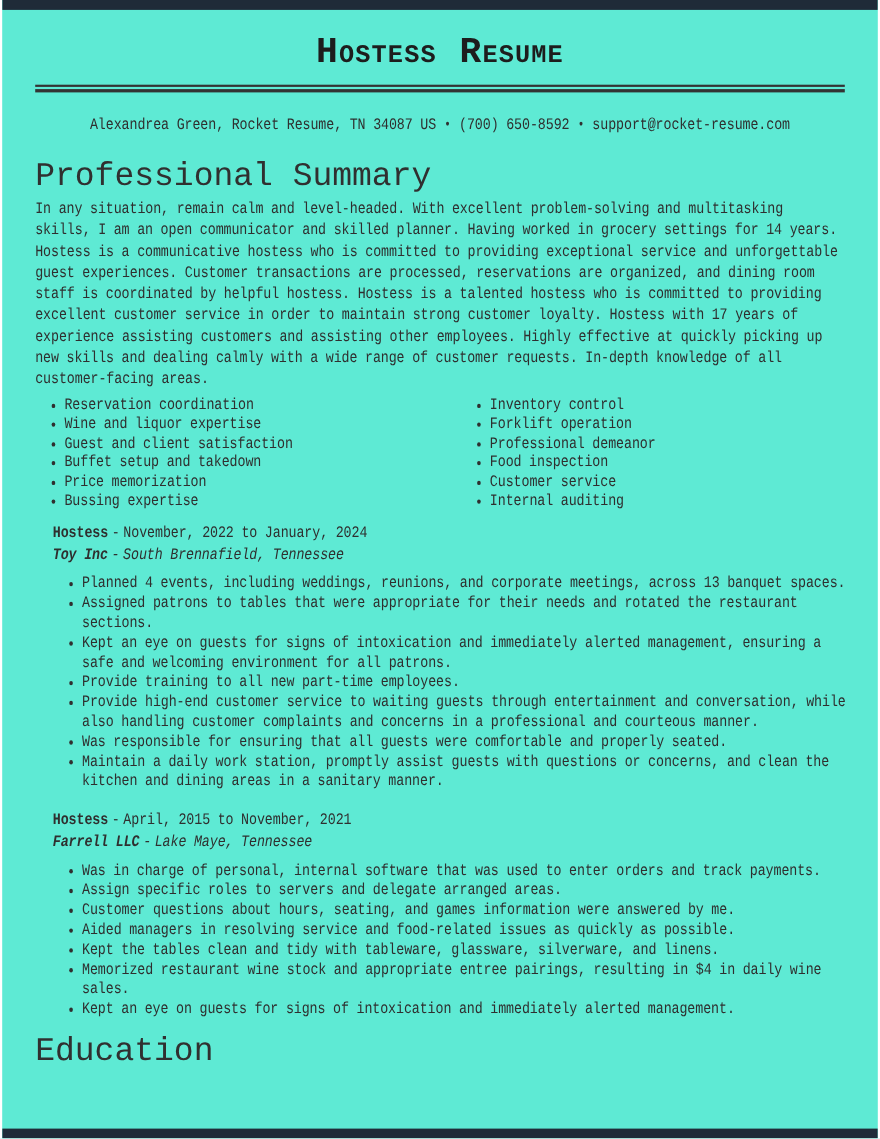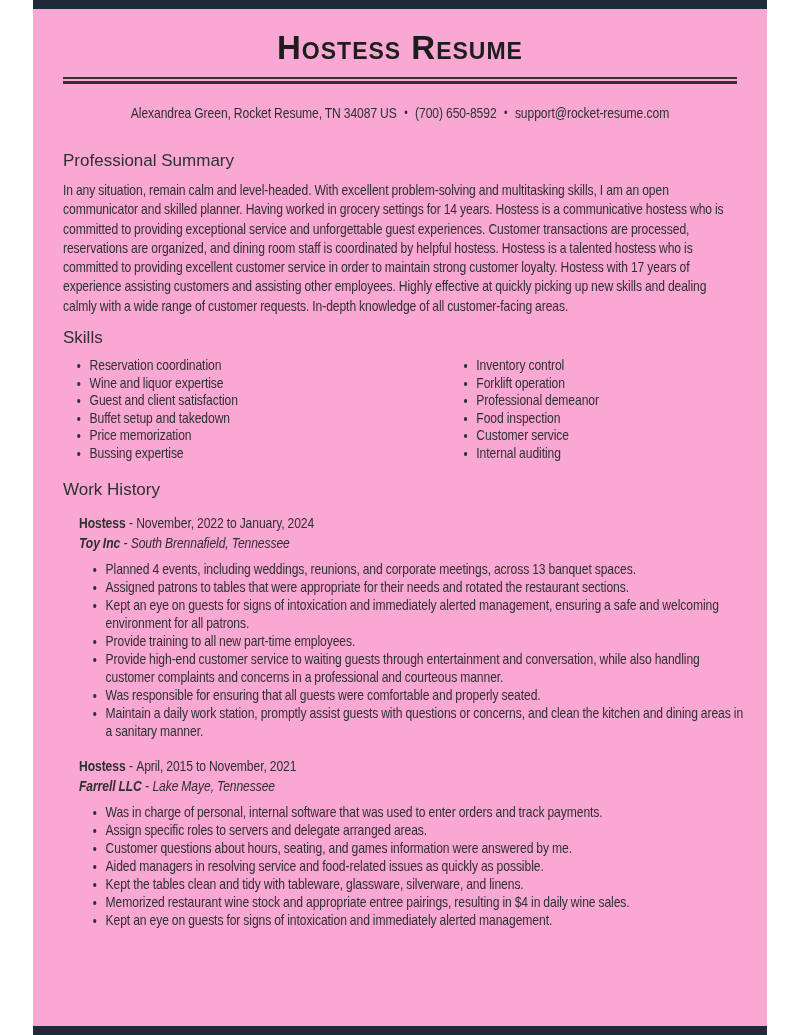--- a/index.html
+++ b/index.html
@@ -1,23 +1,23 @@
 <!DOCTYPE html>
 <html><head>
 <meta charset="utf-8">
 <style>
   html, body { margin: 0; padding: 0; background: #ffffff; }
   .page {
     position: relative;
-    width: 734px;
+    width: 796px;
     height: 1035px;
     margin: 0 auto;
-    background: #f9a8d4;
+    background: #5eead4;
     overflow: hidden;
-    font-family: Liberation Sans, sans-serif;
+    font-family: Liberation Mono, monospace;
     color: #2f2f2f;
   }
   .accent-bar {
     position: absolute;
     left: 0;
     width: 100%;
     height: 9px;
     background: #1f2b38;
   }
   .accent-bar.top { top: 0; }
@@ -63,21 +63,21 @@
   .contact .bullet-sep {
     display: inline-block;
     margin: 0 9px;
     font-size: 12px;
     vertical-align: 1px;
     color: #2f2f2f;
   }
 
   h2.section-heading {
     margin: 0;
-    font-size: 17px;
+    font-size: 30px;
     line-height: 29px;
     font-weight: 400;
     color: #303030;
   }
   h2.mt-summary { margin-top: 23px; }
   h2.mt-skills  { margin-top: 7px; }
   h2.mt-work    { margin-top: 13px; }
   h2.mt-edu     { margin-top: 12px; }
 
   p.summary-text {
@@ -116,41 +116,39 @@
 
     <h1 class="doc-title">Hostess Resume</h1>
 
     <div class="double-rule"></div>
 
     <div class="contact bodytext sq"><span>Alexandrea Green, Rocket Resume, TN 34087 US</span><span class="bullet-sep">•</span><span>(700) 650-8592</span><span class="bullet-sep">•</span><span>support@rocket-resume.com</span></div>
 
     <h2 class="section-heading mt-summary">Professional Summary</h2>
     <p class="summary-text bodytext sq">In any situation, remain calm and level-headed. With excellent problem-solving and multitasking skills, I am an open communicator and skilled planner. Having worked in grocery settings for 14 years. Hostess is a communicative hostess who is committed to providing exceptional service and unforgettable guest experiences. Customer transactions are processed, reservations are organized, and dining room staff is coordinated by helpful hostess. Hostess is a talented hostess who is committed to providing excellent customer service in order to maintain strong customer loyalty. Hostess with 17 years of experience assisting customers and assisting other employees. Highly effective at quickly picking up new skills and dealing calmly with a wide range of customer requests. In-depth knowledge of all customer-facing areas.</p>
 
-    <h2 class="section-heading mt-skills">Skills</h2>
     <div class="skills-cols bodytext sq">
       <ul class="col-left">
         <li>Reservation coordination</li>
         <li>Wine and liquor expertise</li>
         <li>Guest and client satisfaction</li>
         <li>Buffet setup and takedown</li>
         <li>Price memorization</li>
         <li>Bussing expertise</li>
       </ul>
       <ul class="col-right">
         <li>Inventory control</li>
         <li>Forklift operation</li>
         <li>Professional demeanor</li>
         <li>Food inspection</li>
         <li>Customer service</li>
         <li>Internal auditing</li>
       </ul>
     </div>
 
-    <h2 class="section-heading mt-work">Work History</h2>
 
     <div class="job job-block-1">
       <p class="line bodytext sq"><span class="bold">Hostess</span><span class="dash">-</span><span>November, 2022 to January, 2024</span></p>
       <p class="line bodytext sq italic"><span class="bold">Toy Inc</span><span class="dash">-</span><span>South Brennafield, Tennessee</span></p>
       <ul class="job-bullets bodytext sq">
         <li>Planned 4 events, including weddings, reunions, and corporate meetings, across 13 banquet spaces.</li>
         <li>Assigned patrons to tables that were appropriate for their needs and rotated the restaurant sections.</li>
         <li>Kept an eye on guests for signs of intoxication and immediately alerted management, ensuring a safe and welcoming environment for all patrons.</li>
         <li>Provide training to all new part-time employees.</li>
         <li>Provide high-end customer service to waiting guests through entertainment and conversation, while also handling customer complaints and concerns in a professional and courteous manner.</li>
@@ -166,17 +164,18 @@
         <li>Was in charge of personal, internal software that was used to enter orders and track payments.</li>
         <li>Assign specific roles to servers and delegate arranged areas.</li>
         <li>Customer questions about hours, seating, and games information were answered by me.</li>
         <li>Aided managers in resolving service and food-related issues as quickly as possible.</li>
         <li>Kept the tables clean and tidy with tableware, glassware, silverware, and linens.</li>
         <li>Memorized restaurant wine stock and appropriate entree pairings, resulting in $4 in daily wine sales.</li>
         <li>Kept an eye on guests for signs of intoxication and immediately alerted management.</li>
       </ul>
     </div>
 
+    <h2 class="section-heading mt-edu">Education</h2>
 
   </div>
 
   <div class="accent-bar bottom"></div>
 </div>
 
 </body></html>

